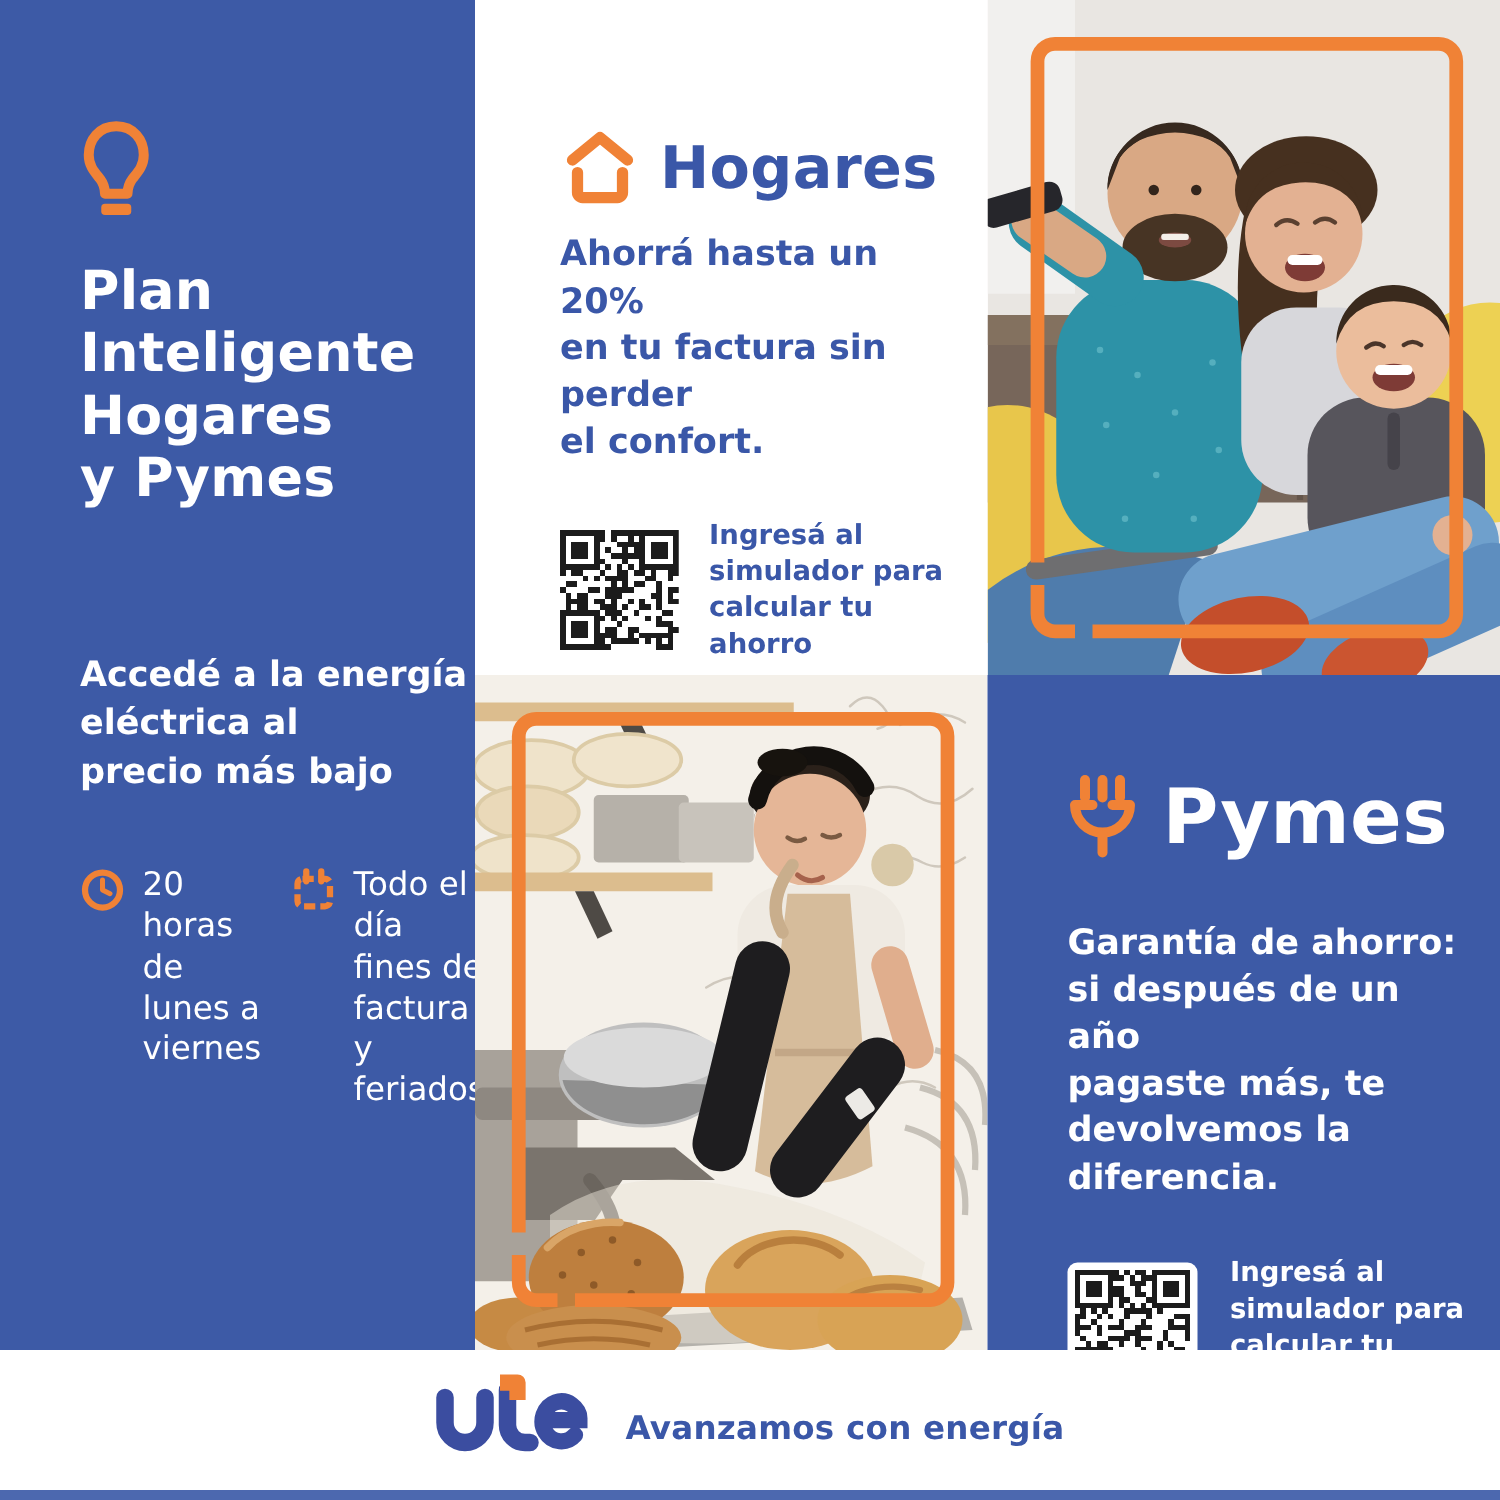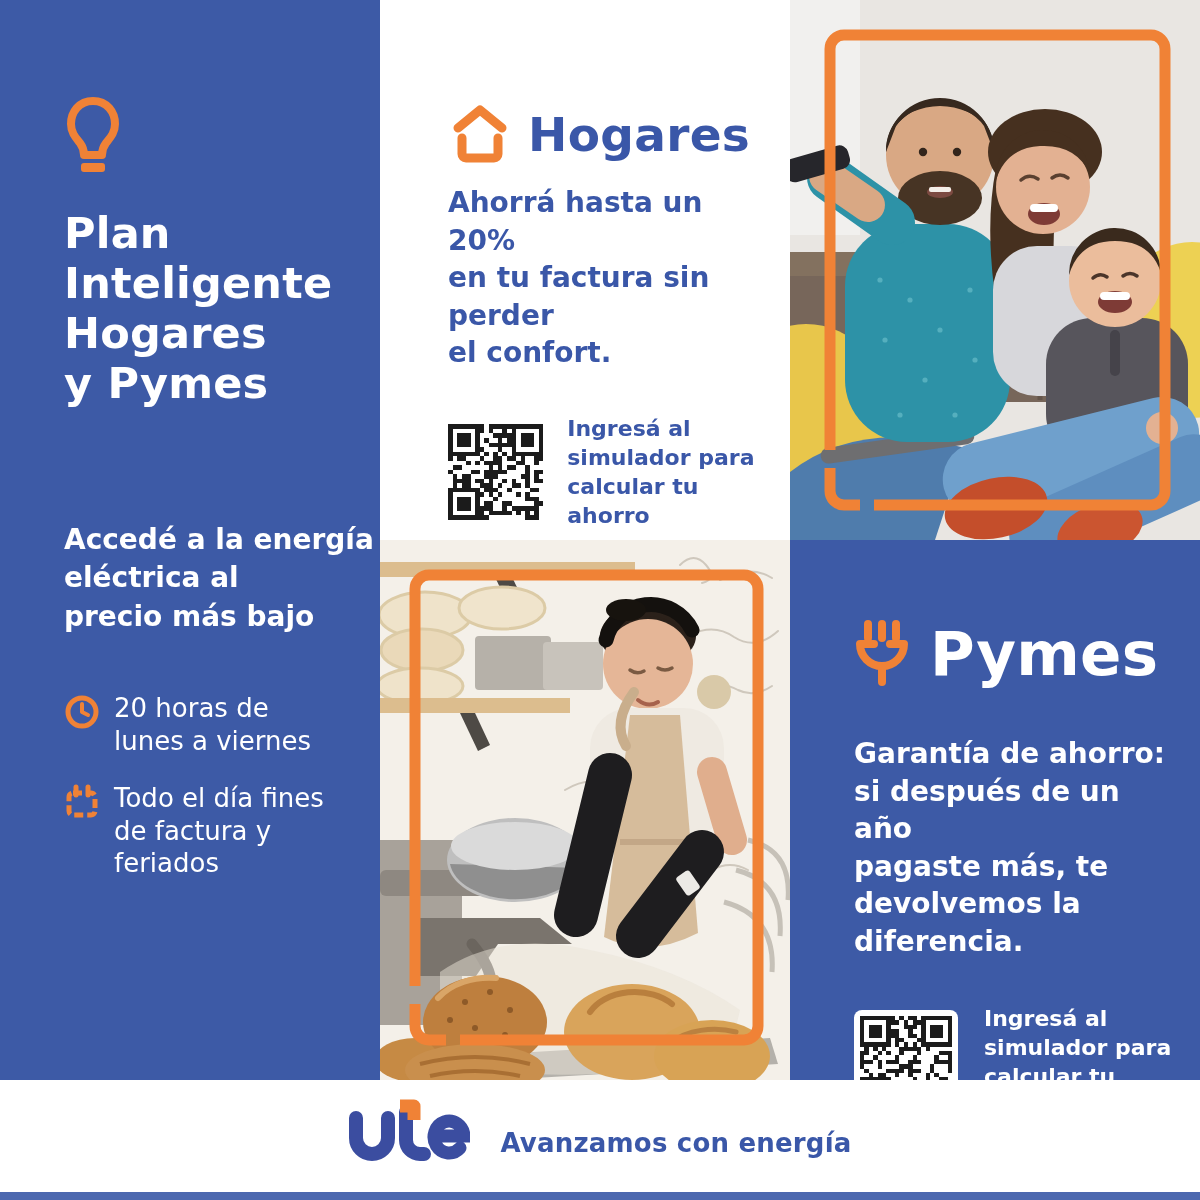--- a/index.html
+++ b/index.html
@@ -9,21 +9,21 @@
   *{margin:0;padding:0;box-sizing:border-box;}
   html,body{background:#fff;}
   body{font-family:"DejaVu Sans","Liberation Sans",sans-serif;width:1200px;height:1200px;position:relative;overflow:hidden;}
   .pre{white-space:pre-line;}
 
   
   .left-panel{position:absolute;left:0;top:0;width:416px;height:1080px;background:var(--blue);padding:95px 30px 0 64px;}
   .bulb{display:block;}
   .plan-title{color:#fff;font-size:43px;font-weight:700;line-height:1.16;margin-top:32px;letter-spacing:.2px;}
   .left-subtitle{color:#fff;font-size:28px;font-weight:700;line-height:1.38;margin-top:112px;}
-  .bullets{margin-top:56px;display:flex;flex-direction:column;gap:24px;}
+  .bullets{margin-top:56px;display:flex;flex-direction:row;gap:24px;}
   .bullet{display:flex;align-items:flex-start;gap:14px;}
   .bullet svg{flex:0 0 auto;margin-top:2px;}
   .bullet-text{color:#fff;font-size:26px;font-weight:500;line-height:1.26;max-width:230px;}
 
   
   .hogares{position:absolute;left:380px;top:0;width:410px;height:540px;background:#fff;padding:104px 20px 0 68px;}
   .sec-head{display:flex;align-items:center;gap:16px;}
   .hogares .sec-title{color:var(--text-blue);font-size:47px;font-weight:700;letter-spacing:.3px;}
   .hogares .sec-desc{color:var(--text-blue);font-size:28px;font-weight:600;line-height:1.34;margin-top:20px;}
   .qr-row{display:flex;align-items:center;margin-top:42px;}

